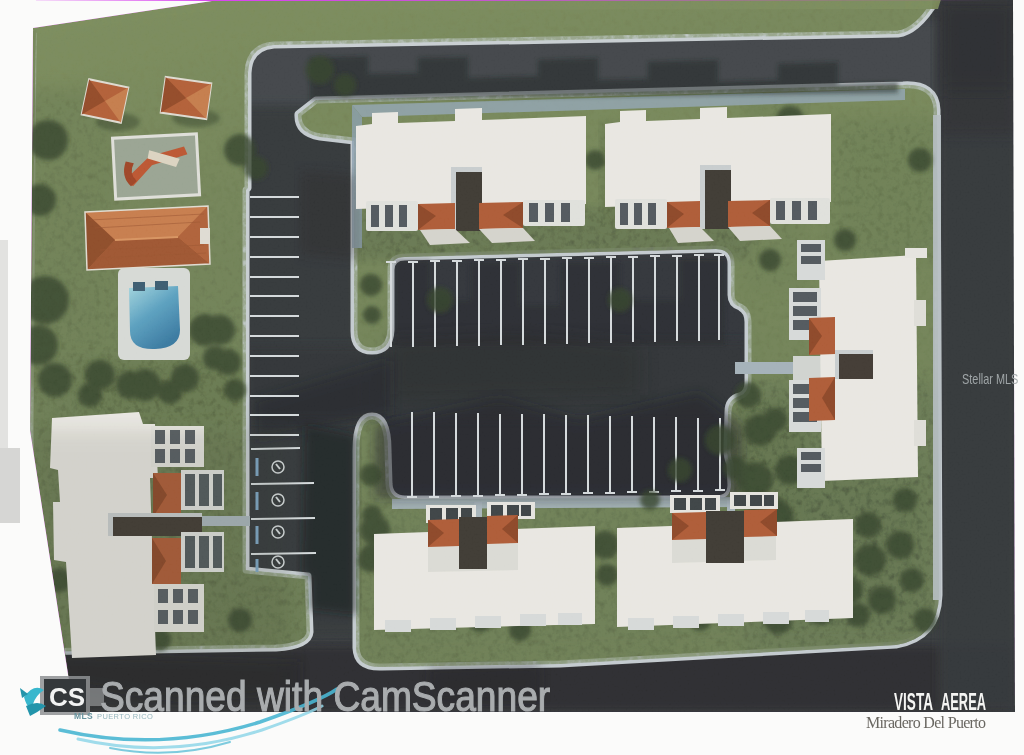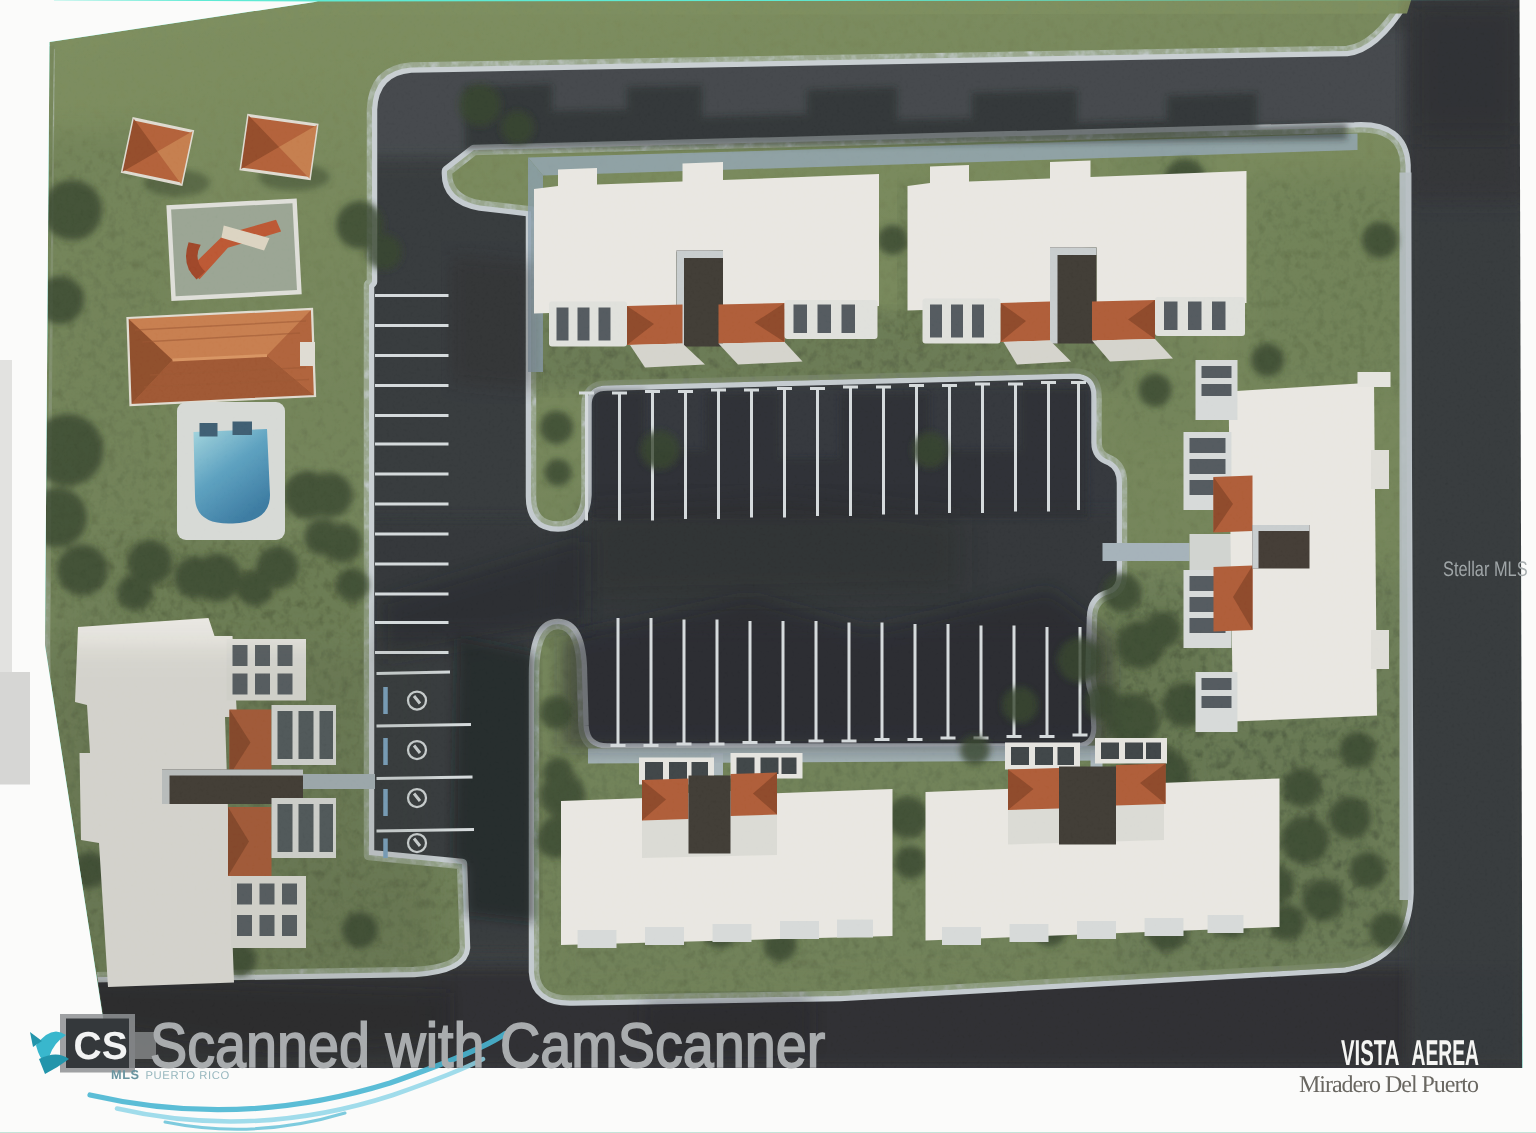--- a/index.html
+++ b/index.html
@@ -1,16 +1,16 @@
 <!DOCTYPE html>
 <html><head>
 <meta charset="utf-8">
 <style>
   html,body{margin:0;padding:0;background:#ffffff;}
-  #page{position:relative;width:1024px;height:755px;overflow:hidden;background:#5eead4;
+  #page{position:relative;width:1024px;height:755px;overflow:hidden;background:#d946ef;
         font-family:"Liberation Sans", sans-serif;}
   svg{position:absolute;top:0;left:0;}
 </style>
 </head>
 <body>
 <div id="page">
 <svg width="1024" height="755" viewBox="0 0 1024 755">
 <defs>
   <clipPath id="photo">
     <path d="M33,28 L212,1 L1014,0 L1015,712 L74,713 L30,430 Z"></path>

